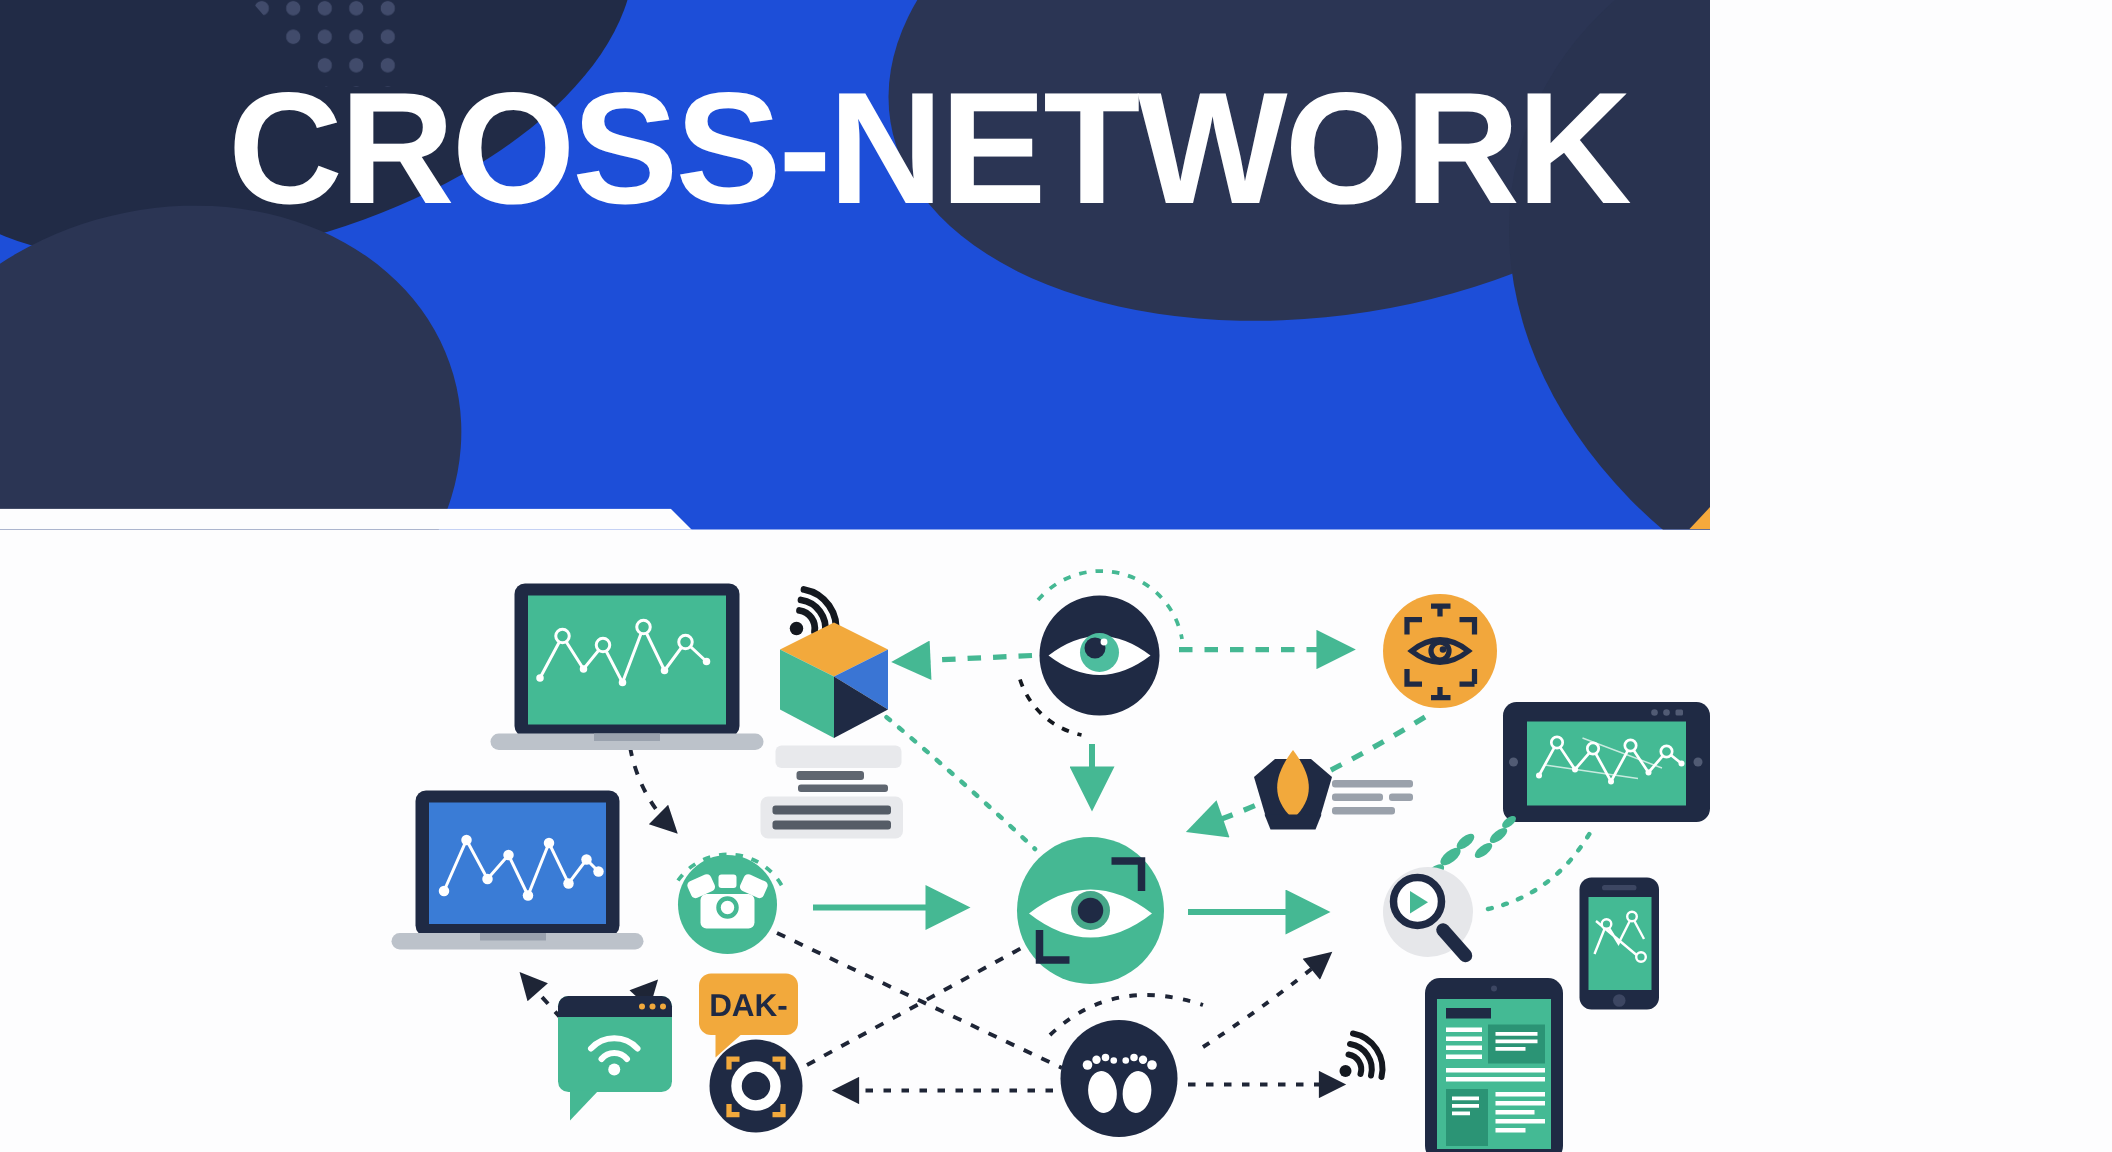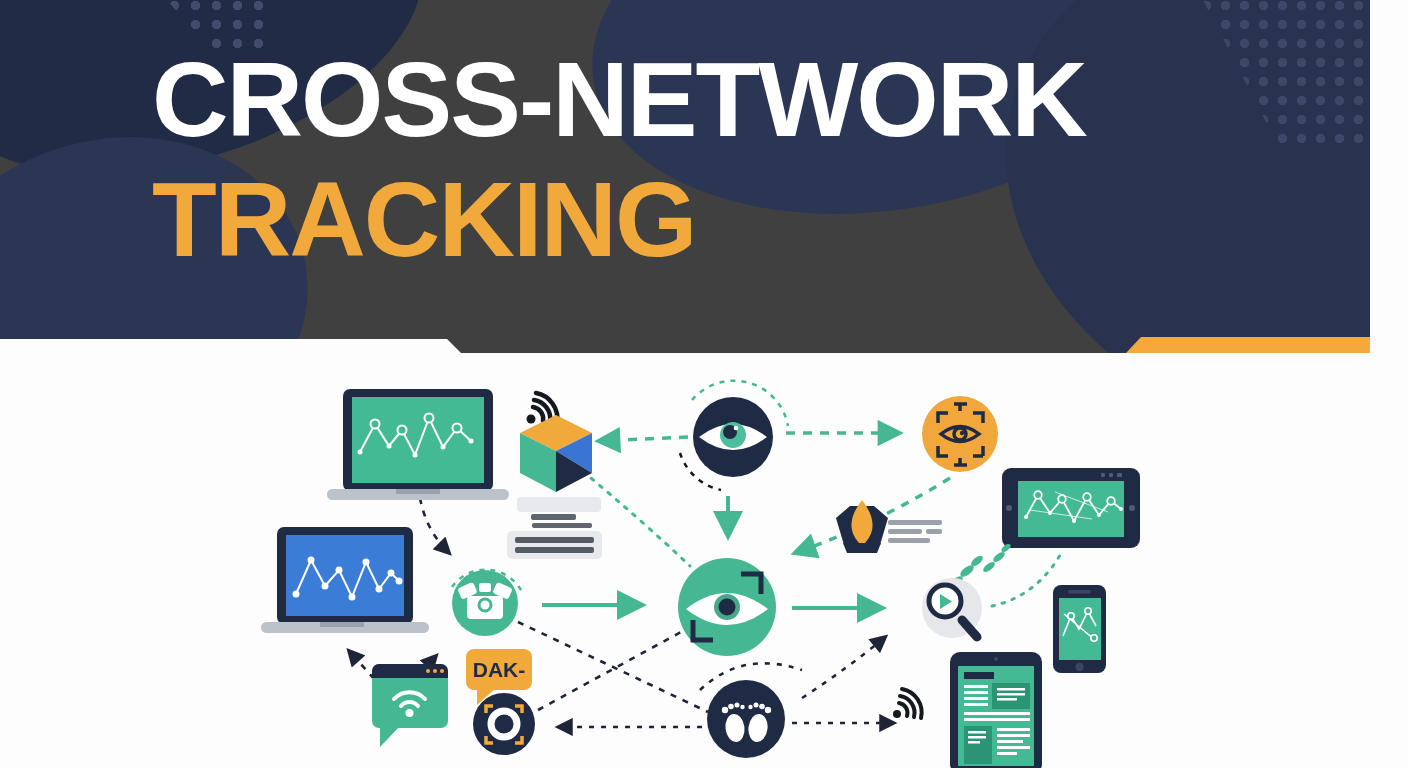--- a/index.html
+++ b/index.html
@@ -1,19 +1,19 @@
 <!DOCTYPE html>
 <html><head>
 <meta charset="utf-8">
 <style>
   html,body{margin:0;padding:0;background:#ffffff;}
   #stage{position:relative;width:1408px;height:768px;overflow:hidden;background:#fdfdfe;
          font-family:"Liberation Sans","DejaVu Sans",sans-serif;}
   
-  #header{position:absolute;left:0;top:0;width:1370px;height:353px;background:#404040;overflow:hidden;}
+  #header{position:absolute;left:0;top:0;width:1140px;height:353px;background:#1d4ed8;overflow:hidden;text-align:right;}
   .blob{position:absolute;border-radius:50%;}
   .blob1{left:-90px;top:140px;width:400px;height:330px;background:#2b3554;transform:rotate(-16deg);}
   .blob2{left:590px;top:-140px;width:590px;height:350px;background:#2b3554;transform:rotate(-9deg);}
   .blob3{left:1000px;top:-60px;width:640px;height:500px;background:#293350;transform:rotate(18deg);}
   .blob4{left:-70px;top:-110px;width:500px;height:270px;background:#212b46;transform:rotate(-17deg);}
   .dots{position:absolute;background-image:radial-gradient(circle,#414b6b 4.5px,transparent 5px);}
   .dots-tl{left:143px;top:-4px;width:128px;height:62px;background-size:21px 19px;
            clip-path:polygon(16% 0,100% 0,100% 100%,58% 100%);}
   .dots-tr{left:1178px;top:-4px;width:230px;height:152px;background-size:19px 19px;opacity:.85;
            clip-path:polygon(10% 0,100% 0,100% 100%,44% 100%);}
@@ -352,19 +352,18 @@
 
   <div id="header">
     <div class="blob blob4"></div>
     <div class="blob blob1"></div>
     <div class="blob blob2"></div>
     <div class="blob blob3"></div>
     <div class="dots dots-tl"></div>
     <div class="dots dots-tr"></div>
     <div id="title">
       <div class="l1">CROSS-NETWORK</div>
-      <div class="l2">TRACKING</div>
     </div>
     <div class="white-step"></div>
     <div class="orange-bar"></div>
   </div>
 
 </div>
 
 </body></html>

